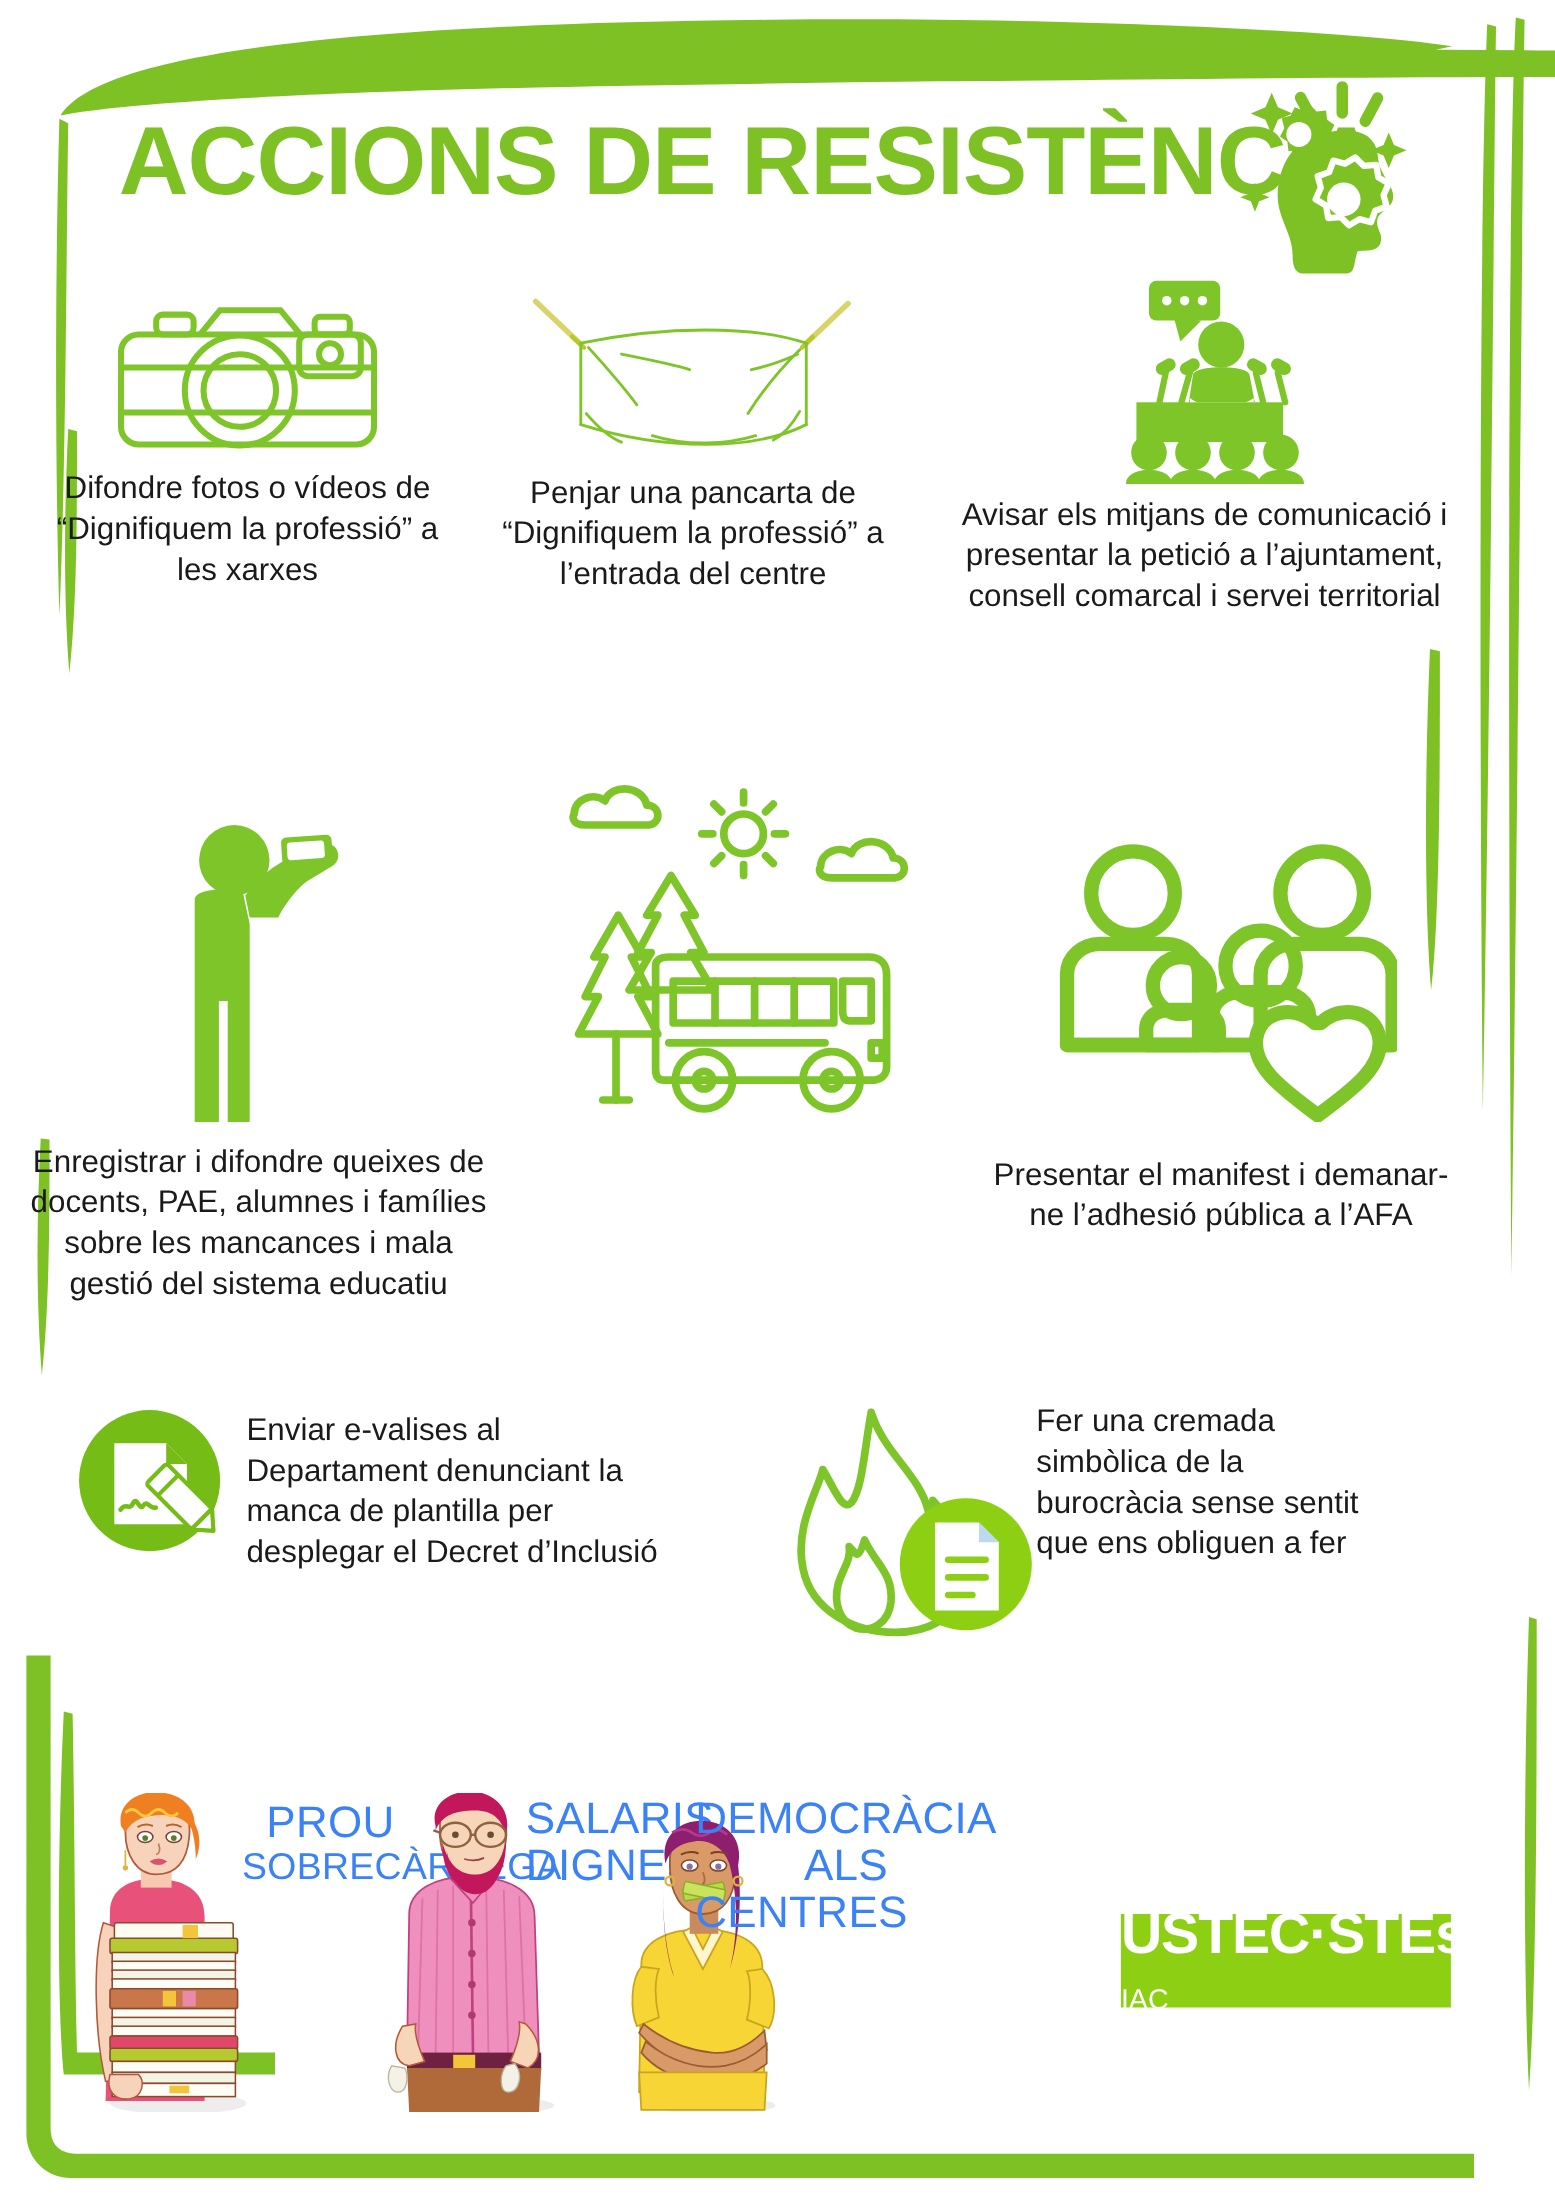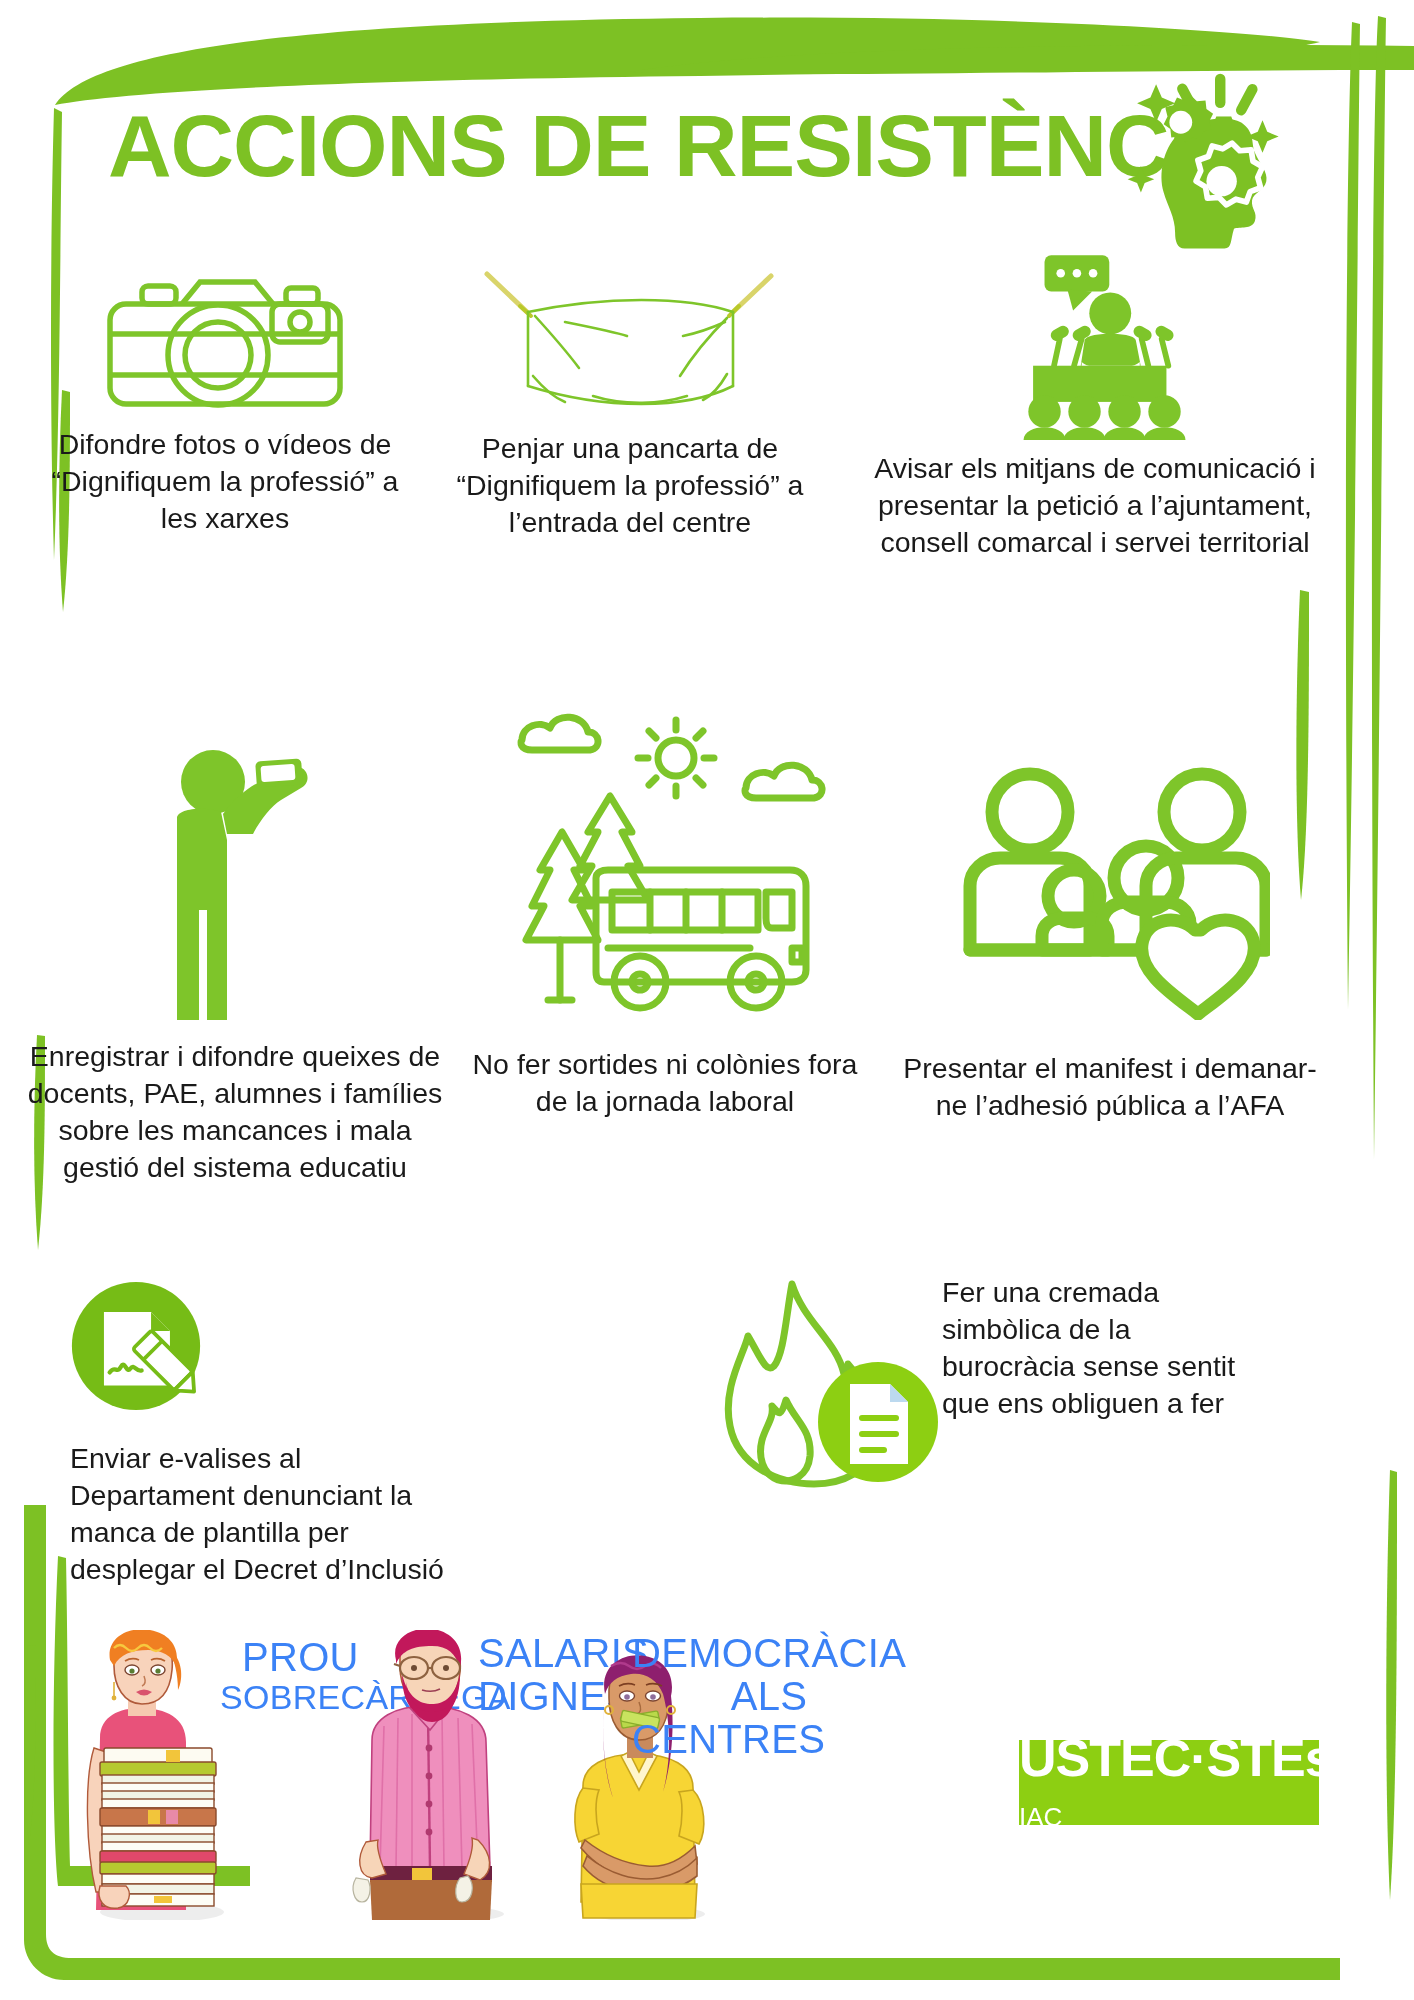--- a/index.html
+++ b/index.html
@@ -38,21 +38,21 @@
   #c1{left:40px;top:262px;width:370px;}
   #c2{left:430px;top:262px;width:400px;}
   #c3{left:860px;top:240px;width:470px;}
 
   
   #c4{left:20px;top:700px;width:430px;}
   #c5{left:470px;top:700px;width:390px;}
   #c6{left:900px;top:760px;width:420px;}
 
   
-  #c7{left:70px;top:1280px;width:560px;display:flex;align-items:flex-start;gap:22px;flex-direction:column;}
+  #c7{left:70px;top:1280px;width:560px;display:flex;align-items:flex-start;gap:22px;}
   #c8{left:700px;top:1270px;width:620px;display:flex;align-items:flex-start;gap:2px;}
 
   .icon-box{display:block;}
 
   
   .bottom{position:absolute;left:60px;top:1590px;width:1300px;height:330px;}
   .person{position:absolute;bottom:0;}
   .slogan{
     position:absolute;
     font-family:"Liberation Sans",sans-serif;
@@ -282,21 +282,20 @@
         <path d="M266 192 L 292 192 L 292 228 L 272 228 C 266 228 266 222 266 218 Z"></path>
         <line x1="108" y1="248" x2="250" y2="248"></line>
         <path d="M292 248 L 302 248 L 302 262 L 292 262 Z"></path>
 
         <circle cx="140" cy="282" r="26"></circle>
         <circle cx="140" cy="282" r="8"></circle>
         <circle cx="256" cy="282" r="26"></circle>
         <circle cx="256" cy="282" r="8"></circle>
       </svg>
     </div>
-    <div class="cap" style="margin-top:16px;">No fer sortides ni colònies fora de la jornada laboral</div>
   </div>
 
   <div class="cell" id="c6">
     <div class="cell-icon" style="height:260px;">
       <svg viewBox="0 0 320 260" width="320" height="260" fill="none" stroke="#7ec52a" stroke-width="13" stroke-linejoin="round" stroke-linecap="round">
 
         <circle cx="80" cy="52" r="38"></circle>
         <path d="M20 190 L 20 126 C 20 110 34 98 50 98 L 110 98 C 126 98 140 110 140 126 L 140 190 Z"></path>
 
         <circle cx="124" cy="136" r="26"></circle>

